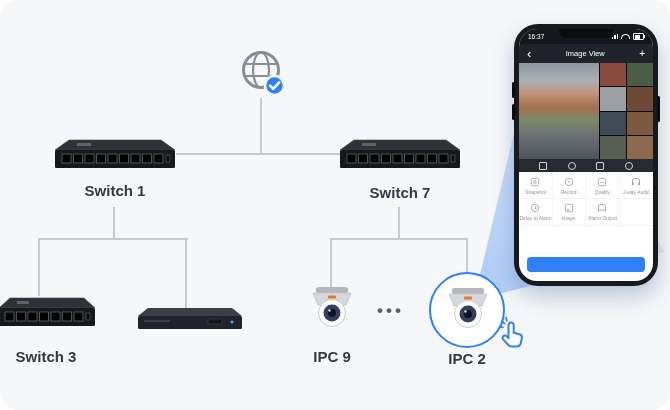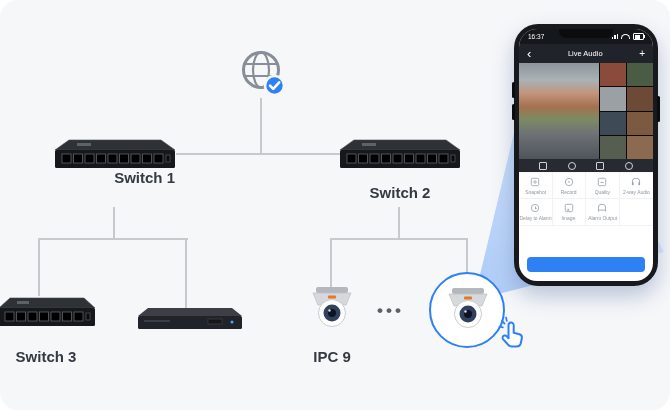--- a/index.html
+++ b/index.html
@@ -137,42 +137,42 @@
           <rect x="43.5" y="20" width="9" height="9"></rect>
         <rect x="55" y="20" width="9" height="9"></rect>
           <rect x="66.5" y="20" width="9" height="9"></rect>
         <rect x="78" y="20" width="9" height="9"></rect>
           <rect x="89.5" y="20" width="9" height="9"></rect>
         <rect x="101" y="20" width="9" height="9"></rect>
       </g>
       <rect x="113" y="21" width="4" height="7" fill="#0a0b0c" stroke="#565b63" stroke-width="0.7"></rect>
     </svg>
   </div>
-  <div class="node-label" style="left:55px;top:169px;text-align:right;">Switch 1</div>
+  <div class="node-label" style="left:55px;top:182px;">Switch 1</div>
 
   <div class="node" style="left:338px;top:134px;">
     <svg width="124" height="42" viewBox="0 0 124 42">
       <polygon points="16,6 108,6 122,16 2,16" fill="#2e3136" stroke="#43464c" stroke-width="0.6"></polygon>
       <rect x="24" y="9" width="14" height="3" fill="#9aa0a8" opacity="0.45"></rect>
       <rect x="2" y="16" width="120" height="18" rx="1.5" fill="#16181b"></rect>
       <g fill="#000" stroke="#565b63" stroke-width="0.9">
         <rect x="9" y="20" width="9" height="9"></rect>
           <rect x="20.5" y="20" width="9" height="9"></rect>
         <rect x="32" y="20" width="9" height="9"></rect>
           <rect x="43.5" y="20" width="9" height="9"></rect>
         <rect x="55" y="20" width="9" height="9"></rect>
           <rect x="66.5" y="20" width="9" height="9"></rect>
         <rect x="78" y="20" width="9" height="9"></rect>
           <rect x="89.5" y="20" width="9" height="9"></rect>
         <rect x="101" y="20" width="9" height="9"></rect>
       </g>
       <rect x="113" y="21" width="4" height="7" fill="#0a0b0c" stroke="#565b63" stroke-width="0.7"></rect>
     </svg>
   </div>
-  <div class="node-label" style="left:340px;top:184px;">Switch 2</div>
+  <div class="node-label" style="left:340px;top:184px;">Switch 7</div>
 
   <div class="node" style="left:-3px;top:292px;">
     <svg width="100" height="42" viewBox="0 0 100 42">
       <polygon points="13,6 87,6 98,16 2,16" fill="#2e3136" stroke="#43464c" stroke-width="0.6"></polygon>
       <rect x="20" y="9" width="12" height="3" fill="#9aa0a8" opacity="0.45"></rect>
       <rect x="2" y="16" width="96" height="18" rx="1.5" fill="#16181b"></rect>
       <g fill="#000" stroke="#565b63" stroke-width="0.9">
         <rect x="8" y="20" width="9" height="9"></rect>
           <rect x="19.5" y="20" width="9" height="9"></rect>
         <rect x="31" y="20" width="9" height="9"></rect>
@@ -215,20 +215,21 @@
     <svg width="46" height="44" viewBox="0 0 46 44">
       <rect x="7" y="1" width="32" height="6" rx="2" fill="#b4b8be"></rect>
       <polygon points="4,7 42,7 37,19 9,19" fill="#d6d9dc" stroke="#bfc3c8" stroke-width="0.8"></polygon>
       <rect x="19" y="9.5" width="8" height="3" rx="0.8" fill="#e87722"></rect>
       <circle cx="23" cy="27" r="13.5" fill="#ffffff" stroke="#c8ccd1" stroke-width="1"></circle>
       <circle cx="23" cy="27" r="8.5" fill="#31405c"></circle>
       <circle cx="23" cy="27" r="4" fill="#0d1322"></circle>
       <circle cx="20.5" cy="24.5" r="1.2" fill="#ffffff" opacity="0.85"></circle>
     </svg>
   </div>
+  <div class="node-label" style="left:407px;top:350px;">IPC 2</div>
 
   <div class="hand">
     <svg width="36" height="36" viewBox="0 0 36 36">
       <path d="M14.5 19.5 V9.2 a2.6 2.6 0 0 1 5.2 0 v7.6 l5.6 1.5 a3.4 3.4 0 0 1 2.5 3.9 l-.9 4.6 a4.6 4.6 0 0 1-4.5 3.7 h-4.6 a4.6 4.6 0 0 1-3.4-1.5 l-5.2-5.7 a2.3 2.3 0 0 1 3.4-3.1 l1.9 2 z" fill="#fff" stroke="#2e80f5" stroke-width="2" stroke-linejoin="round"></path>
       <path d="M10.6 7.6 L8 5 M12.8 4.9 L12.1 1.6 M8.9 11.4 L5.6 10.6" stroke="#2e80f5" stroke-width="1.8" stroke-linecap="round" fill="none"></path>
     </svg>
   </div>
 
   <div class="phone">
     <span class="side-btn power"></span>
@@ -243,21 +244,21 @@
               <i></i>
               <i></i>
               <i></i>
             </span>
           <span class="wifi"></span>
           <span class="batt"></span>
         </span>
       </div>
       <div class="navbar">
         <span class="nav-back">‹</span>
-        <span class="nav-title">Live Audio</span>
+        <span class="nav-title">Image View</span>
         <span class="nav-more">+</span>
       </div>
       <div class="video">
         <div class="feed-main"></div>
         <div class="feed-grid">
           <i class="t1"></i>
             <i class="t2"></i>
             <i class="t3"></i>
             <i class="t4"></i>
           <i class="t5"></i>

